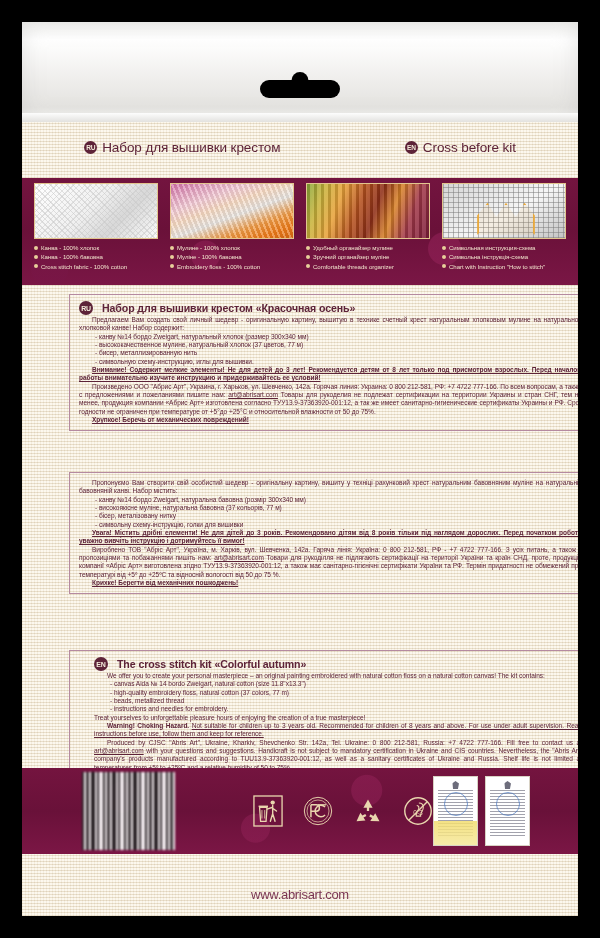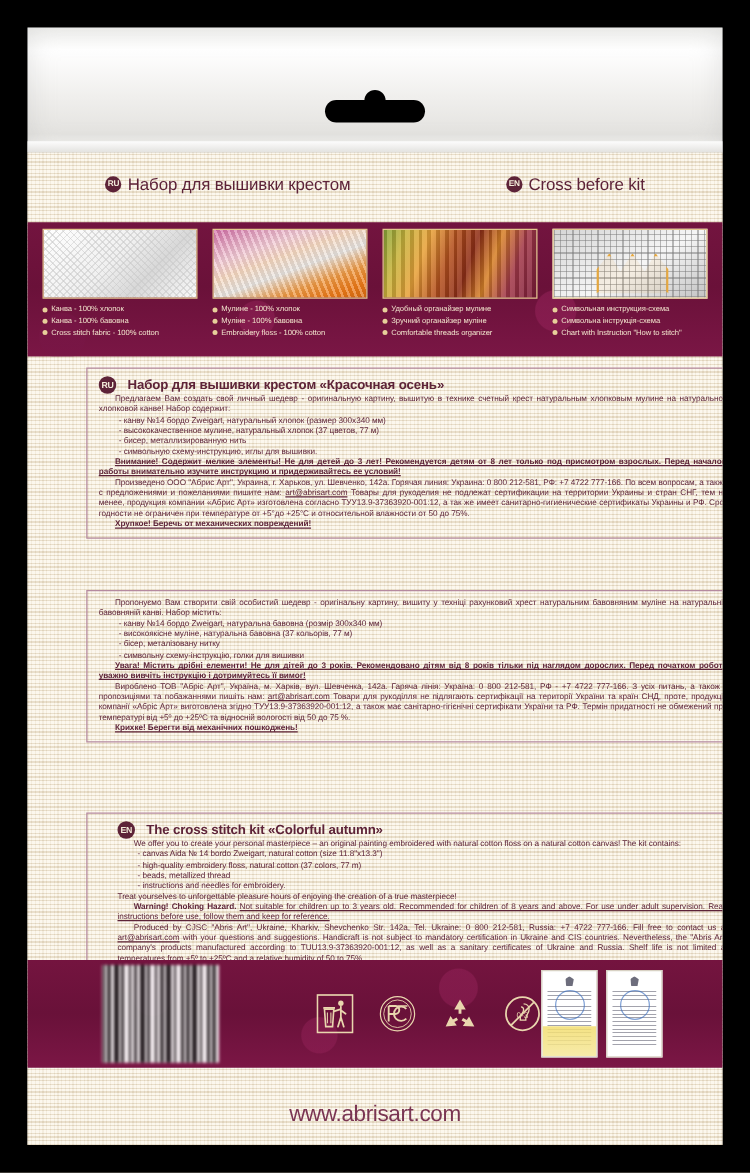--- a/index.html
+++ b/index.html
@@ -299,21 +299,21 @@
   }
 
   
   .site {
     position: absolute;
     left: 0;
     bottom: 14px;
     width: 556px;
     text-align: center;
     color: #7a3552;
-    font-size: 18px;
+    font-size: 13px;
     letter-spacing: -0.3px;
   }
 </style>
 </head>
 <body>
 
 <div id="package">
 
   <div class="hang-strip">
     <div class="euro-slot-top"></div>

